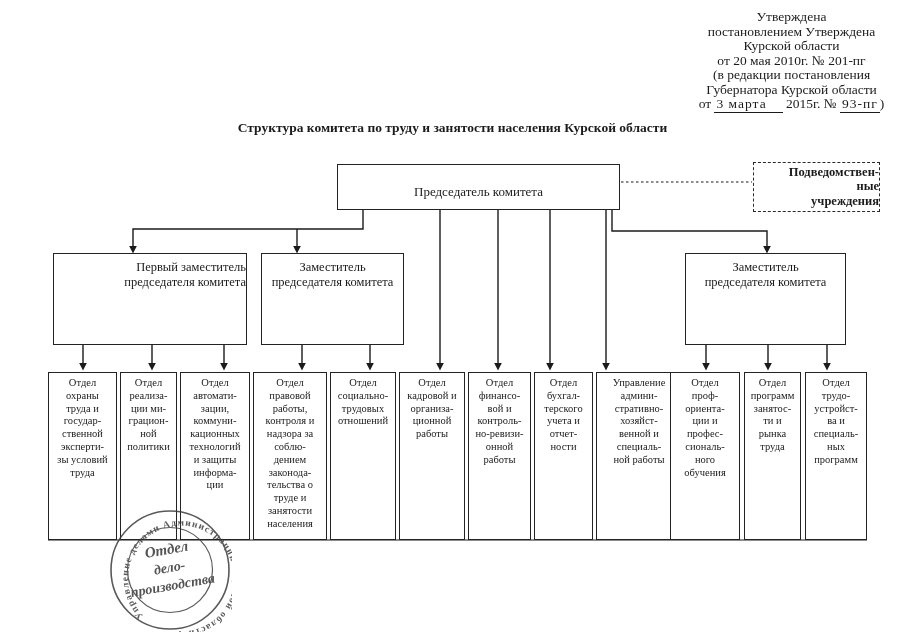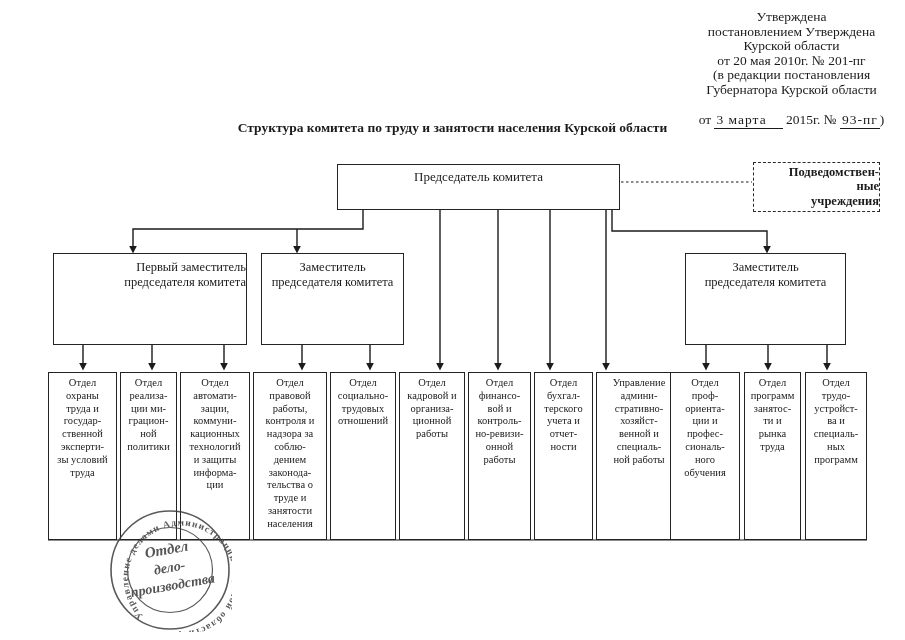--- a/index.html
+++ b/index.html
@@ -11,35 +11,35 @@
     color:#1b1b1b;
     overflow:hidden;
   }
   
   .approval{
     position:absolute;left:664px;top:10px;width:255px;
     text-align:center;font-size:13.5px;line-height:1.08;
   }
   .approval .fill{
     display:inline-block;border-bottom:1px solid #1b1b1b;
-    letter-spacing:1px;padding:0 2px;margin-top:16px;
+    letter-spacing:1px;padding:0 2px;
   }
   .approval .fill.date{padding-right:16px;}
   
   .title{
     position:absolute;left:0;top:120px;width:905px;
     text-align:center;font-size:13.5px;font-weight:bold;margin:0;
   }
   
   .box{
     position:absolute;box-sizing:border-box;
     border:1.5px solid #232323;background:#fff;
     text-align:center;white-space:pre-line;
   }
-  .chairman{left:337px;top:164px;width:283px;height:46px;font-size:13px;padding-top:4px;}
+  .chairman{left:337px;top:164px;width:283px;height:46px;font-size:13px;padding-top:19px;}
   .dashedbox{
     position:absolute;box-sizing:border-box;
     left:753px;top:162px;width:127px;height:50px;
     border:1.2px dashed #2a2a2a;background:#fff;
     text-align:right;white-space:pre-line;
     font-size:12.5px;font-weight:600;line-height:1.15;padding-top:2px;
   }
   .deputy{font-size:12.5px;line-height:1.2;padding-top:6px;}
   .deputy.d1{left:53px;top:253px;width:194px;height:92px;text-align:right;}
   .deputy.d2{left:261px;top:253px;width:143px;height:92px;}

